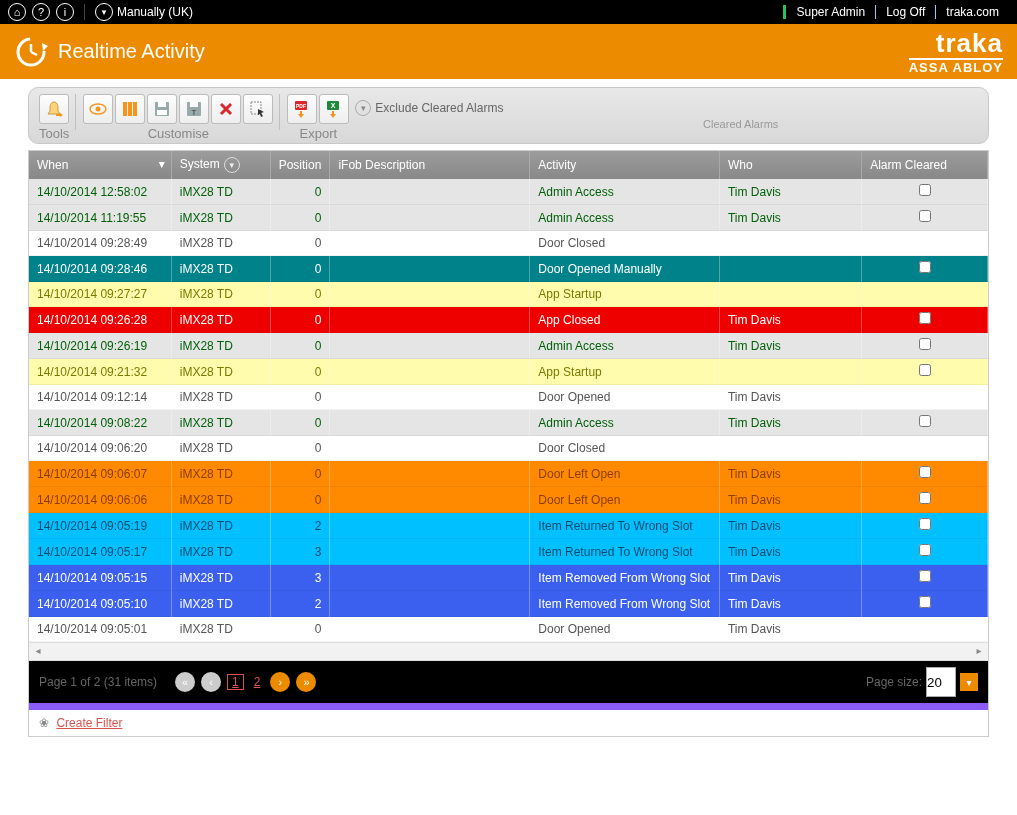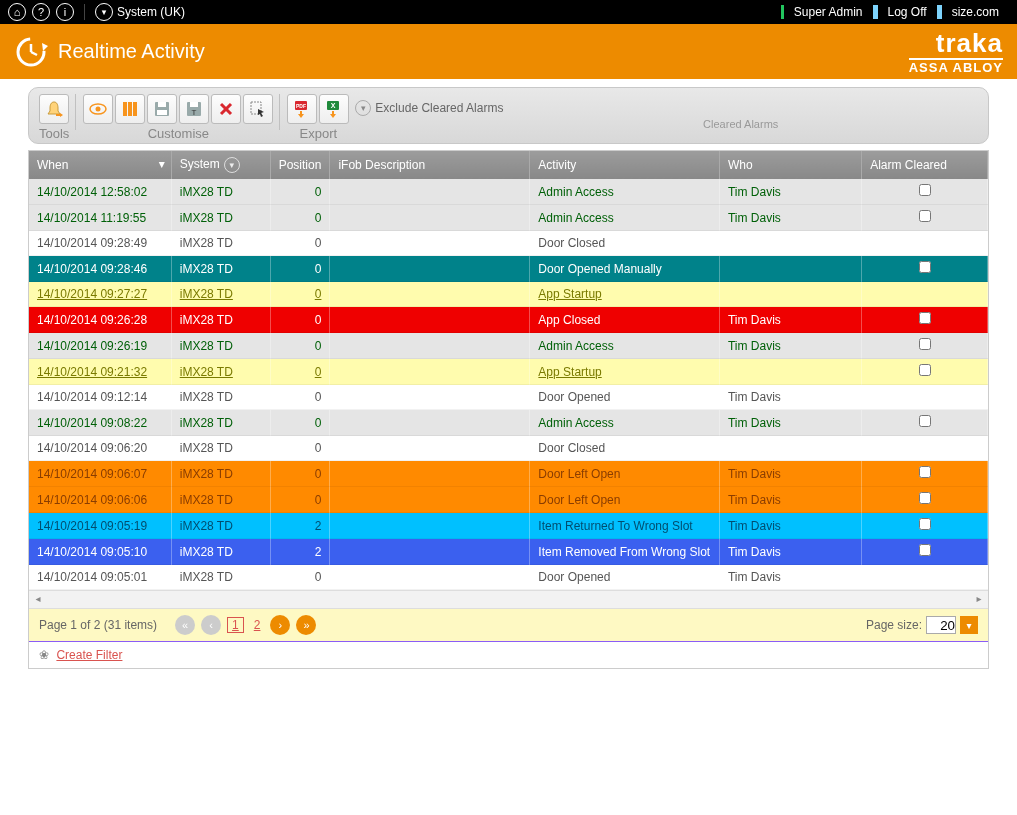--- a/index.html
+++ b/index.html
@@ -5,21 +5,21 @@
   * { box-sizing: border-box; margin: 0; padding: 0; }
   body { font-family: Arial, Helvetica, sans-serif; font-size: 12px; background: #fff; color: #333; width: 1017px; }
   
   
   .topbar { background: #000; color: #fff; height: 24px; display: flex; align-items: center; padding: 0 8px; font-size: 12px; }
   .topbar-left { display: flex; align-items: center; gap: 6px; }
   .topbar-icon { width: 18px; height: 18px; border: 1.5px solid #fff; border-radius: 50%; display: inline-flex; align-items: center; justify-content: center; font-size: 11px; cursor: pointer; }
   .topbar-sep { width: 1px; height: 16px; background: #444; margin: 0 4px; }
   .lang { display: flex; align-items: center; gap: 4px; cursor: pointer; }
   .topbar-right { margin-left: auto; display: flex; align-items: center; gap: 0; }
-  .topbar-right span { padding: 0 10px; border-left: 5px solid #7dd3fc; cursor: pointer; }
+  .topbar-right span { padding: 0 10px; border-left: 1px solid #7dd3fc; cursor: pointer; }
   .topbar-right span:first-child { border-left: 3px solid #22c55e; }
   
   
   .orangebar { background: #ed8b00; height: 55px; display: flex; align-items: center; padding: 0 14px; color: #fff; }
   .orangebar .icon-circle { width: 34px; height: 34px; margin-right: 10px; display:flex; align-items:center; justify-content:center; }
   .orangebar h1 { font-size: 20px; font-weight: normal; }
   .brand { margin-left: auto; text-align: right; line-height: 1; }
   .brand .t1 { font-size: 26px; font-weight: bold; letter-spacing: 1px; }
   .brand .t2 { font-size: 13px; font-weight: bold; border-top: 2px solid #fff; margin-top: 2px; padding-top: 1px; letter-spacing: 1px; margin-left: 16px; }
   
@@ -37,46 +37,46 @@
   
   .grid-wrap { border: 1px solid #ccc; margin-top: 6px; }
   table.grid { width: 100%; border-collapse: collapse; table-layout: fixed; }
   table.grid th { background: linear-gradient(#9c9c9c,#888); color: #fff; font-weight: normal; text-align: left; padding: 6px 8px; font-size: 12px; border-right: 1px solid #aaa; position: relative; }
   .th-sort { position: absolute; right: 6px; top: 6px; }
   .th-drop { display:inline-block; width:16px; height:16px; border:1px solid #ddd; border-radius:50%; text-align:center; line-height:14px; font-size:9px; color:#eee; margin-left:4px; }
   table.grid td { padding: 5px 8px; border-right: 1px solid rgba(255,255,255,0.3); border-bottom: 1px solid rgba(0,0,0,0.05); font-size: 12px; vertical-align: middle; }
   tr.c-white td { background: #fff; color: #555; }
   tr.c-green td { background: #e5e5e5; color: #006008; }
   tr.c-teal td { background: #00828a; color: #fff; }
-  tr.c-yellow td { background: #fffcae; color: #7a7a00; text-decoration: underline; }
+  tr.c-yellow td { background: #fffcae; color: #7a7a00; }
   tr.c-red td { background: #ef0000; color: #fff; }
   tr.c-orange td { background: #ff8a00; color: #8a3d00; }
   tr.c-cyan td { background: #00c0ff; color: #004d70; }
   tr.c-blue td { background: #3b60ef; color: #fff; }
   td.pos { text-align: right; padding-right: 14px; }
   td.chk { text-align: center; }
   .chkbox { width: 12px; height: 12px; }
   
   
   .hscroll { height: 18px; background: #f2f2f2; border-top: 1px solid #ddd; position: relative; }
   .hscroll .ar { position: absolute; top: 2px; width: 14px; height: 14px; color:#888; font-size:10px; text-align:center; }
   .hscroll .ar.l { left: 2px; } .hscroll .ar.r { right: 2px; }
   
   
-  .pager { background: #fef9c3; padding: 6px 10px; display: flex; align-items: center; gap: 6px; color: #666; border-top: 1px solid #ddd; flex-wrap: wrap; }
+  .pager { background: #000000; padding: 6px 10px; display: flex; align-items: center; gap: 6px; color: #666; border-top: 1px solid #ddd; flex-wrap: wrap; }
   .pager .pbtn { width: 20px; height: 20px; border-radius: 50%; background: #ccc; color: #fff; display:inline-flex; align-items:center; justify-content:center; font-size:11px; cursor:pointer; }
   .pager .pbtn.act { background: #ed8b00; }
   .pager .pnum { color: #d9534f; text-decoration: underline; padding: 0 4px; cursor:pointer; }
   .pager .pcur { color: #d9534f; text-decoration: underline; border:1px solid #d9534f; padding:0 4px; }
   .pager .psize { margin-left: auto; display:flex; align-items:center; gap:4px; }
-  .pager .psize input { width: 30px; text-align:right; border:1px solid #aaa; height:18px; }
+  .pager .psize input { width: 30px; text-align:left; border:1px solid #aaa; height:30px; }
   .pager .psize .dd { width:18px; height:18px; background:#ed8b00; color:#fff; display:inline-flex; align-items:center; justify-content:center; font-size:10px; cursor:pointer; }
   
   
-  .filter-row { padding: 6px 10px; background: #fff; border-top: 1px solid #8b5cf6; }
+  .filter-row { padding: 6px 10px; background: #fff; border-top: 7px solid #8b5cf6; }
   .filter-row a { color: #d9534f; font-size: 12px; }
   .filter-row .ficon { color:#888; margin-right:4px; }
   
   col.c-when { width: 138px; }
   col.c-sys { width: 96px; }
   col.c-pos { width: 58px; }
   col.c-desc { width: 194px; }
   col.c-act { width: 184px; }
   col.c-who { width: 138px; }
   col.c-alm { width: 122px; }
@@ -85,27 +85,27 @@
 <body>
 
 <div class="topbar">
   <div class="topbar-left">
     <span class="topbar-icon">⌂</span>
     <span class="topbar-icon">?</span>
     <span class="topbar-icon">i</span>
     <span class="topbar-sep"></span>
     <span class="lang">
       <span class="topbar-icon" style="font-size:9px;">▾</span>
-      <span>System (UK)</span>
+      <span>Manually (UK)</span>
     </span>
   </div>
   <div class="topbar-right">
     <span>Super Admin</span>
     <span>Log Off</span>
-    <span>size.com</span>
+    <span>traka.com</span>
   </div>
 </div>
 
 <div class="orangebar">
   <span class="icon-circle">
     <svg width="34" height="34" viewBox="0 0 34 34">
         <circle cx="17" cy="17" r="13" fill="none" stroke="#fff" stroke-width="3" stroke-dasharray="60 20"></circle>
         <polygon points="28,8 34,11 29,16" fill="#fff"></polygon>
         <line x1="17" y1="17" x2="17" y2="9" stroke="#fff" stroke-width="2.5"></line>
         <line x1="17" y1="17" x2="23" y2="20" stroke="#fff" stroke-width="2.5"></line>
@@ -349,20 +349,38 @@
           </tr>
           <tr class="c-cyan">
             <td>14/10/2014 09:05:19</td>
             <td>iMX28 TD</td>
             <td class="pos">2</td>
             <td></td>
             <td>Item Returned To Wrong Slot</td>
             <td>Tim Davis</td>
             <td class="chk"><input type="checkbox" class="chkbox" style=""></td>
           </tr>
+          <tr class="c-cyan">
+            <td>14/10/2014 09:05:17</td>
+            <td>iMX28 TD</td>
+            <td class="pos">3</td>
+            <td></td>
+            <td>Item Returned To Wrong Slot</td>
+            <td>Tim Davis</td>
+            <td class="chk"><input type="checkbox" class="chkbox" style=""></td>
+          </tr>
+          <tr class="c-blue">
+            <td>14/10/2014 09:05:15</td>
+            <td>iMX28 TD</td>
+            <td class="pos">3</td>
+            <td></td>
+            <td>Item Removed From Wrong Slot</td>
+            <td>Tim Davis</td>
+            <td class="chk"><input type="checkbox" class="chkbox" style=""></td>
+          </tr>
           <tr class="c-blue">
             <td>14/10/2014 09:05:10</td>
             <td>iMX28 TD</td>
             <td class="pos">2</td>
             <td></td>
             <td>Item Removed From Wrong Slot</td>
             <td>Tim Davis</td>
             <td class="chk"><input type="checkbox" class="chkbox" style=""></td>
           </tr>
           <tr class="c-white">

